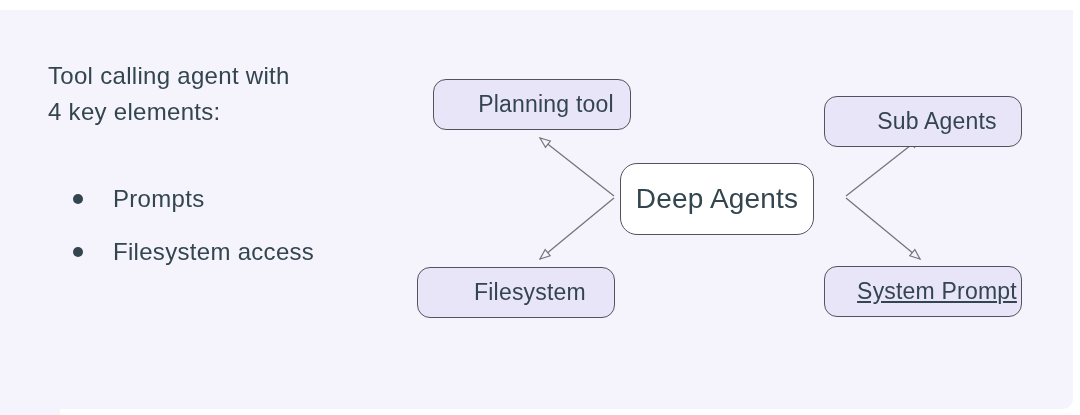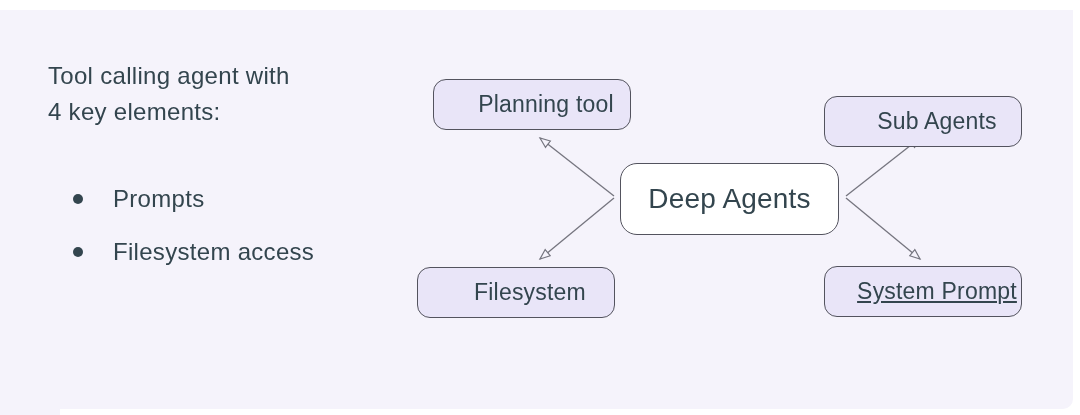--- a/index.html
+++ b/index.html
@@ -72,21 +72,21 @@
   .corner {
     width: 198px; height: 51px;
     background: #e9e5f8;
     border-radius: 13px;
     font-size: 23px;
     letter-spacing: 0.2px;
     padding-left: 28px;
   }
   .center {
     left: 620px; top: 163px;
-    width: 219px; height: 72px;
+    width: 194px; height: 72px;
     background: #ffffff;
     border-radius: 17px;
     font-size: 28px;
     letter-spacing: 0.2px;
   }
   .pos-planning { left: 433px; top: 79px; }
   .pos-subagents { left: 824px; top: 96px; }
   .pos-filesystem { left: 417px; top: 267px; }
   .pos-systemprompt { left: 824px; top: 266px; text-decoration: underline; }
 </style>

